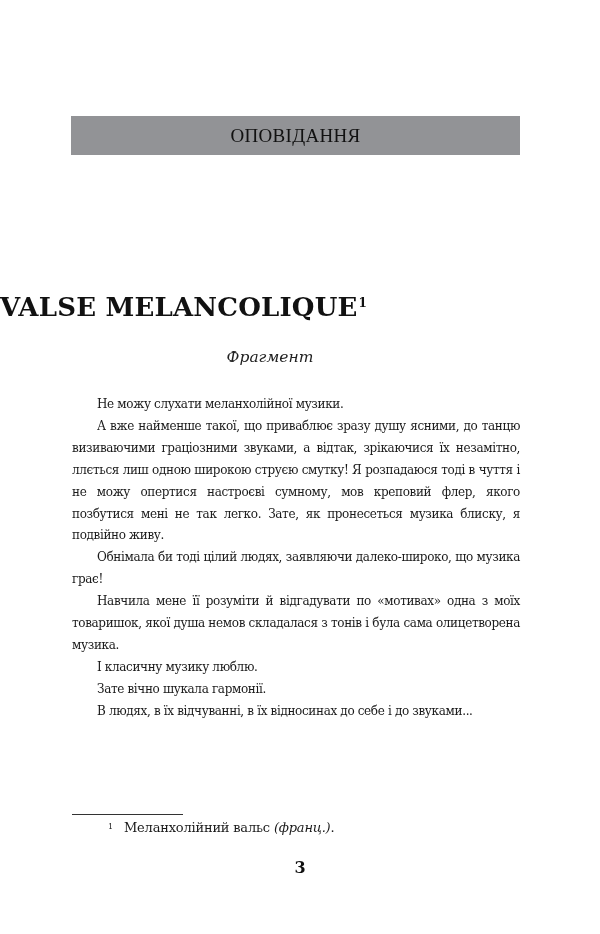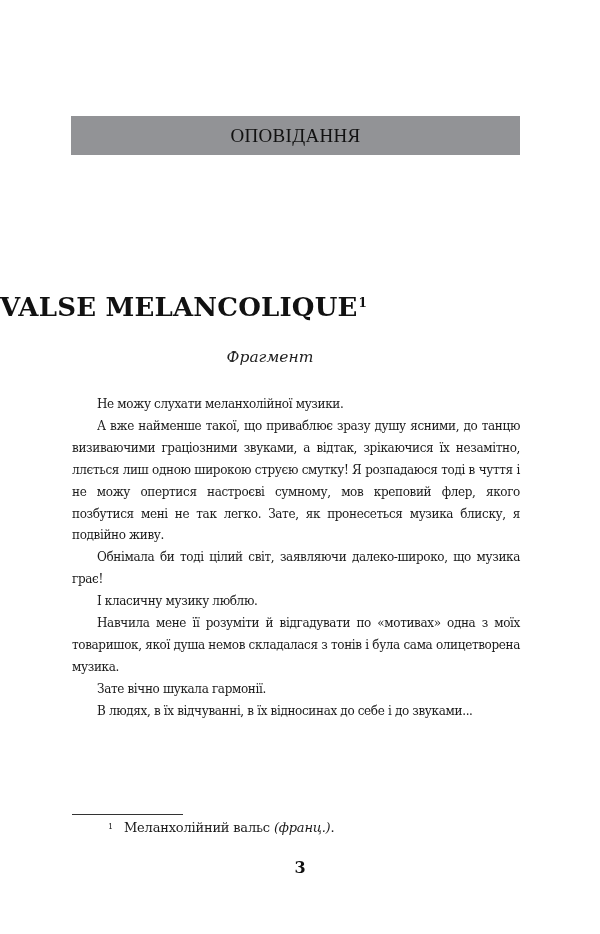--- a/index.html
+++ b/index.html
@@ -127,23 +127,23 @@
   <span>ОПОВІДАННЯ</span>
 </div>
 
 <div class="title"><span>VALSE MELANCOLIQUE</span><sup>1</sup></div>
 
 <div class="subtitle">Фрагмент</div>
 
 <div class="body-text">
   <p>Не можу слухати меланхолійної музики.</p>
   <p>А вже найменше такої, що приваблює зразу душу ясними, до танцю визиваючими граціозними звуками, а відтак, зрікаючися їх незамітно, ллється лиш одною широкою струєю смутку! Я розпадаюся тоді в чуття і не можу опертися настроєві сумному, мов креповий флер, якого позбутися мені не так легко. Зате, як пронесеться музика блиску, я подвійно живу.</p>
-  <p>Обнімала би тоді цілий світ, заявляючи далеко-широко, що музика грає!</p>
+  <p>Обнімала би тоді цілий людях, заявляючи далеко-широко, що музика грає!</p>
+  <p>Навчила мене її розуміти й відгадувати по «мотивах» одна з моїх товаришок, якої душа немов складалася з тонів і була сама олицетворена музика.</p>
   <p>І класичну музику люблю.</p>
-  <p>Навчила мене її розуміти й відгадувати по «мотивах» одна з моїх товаришок, якої душа немов складалася з тонів і була сама олицетворена музика.</p>
   <p>Зате вічно шукала гармонії.</p>
   <p>В людях, в їх відчуванні, в їх відносинах до себе і до звуками...</p>
 </div>
 
 <div class="footnote-rule"></div>
 
 <div class="footnote"><span class="fn-mark">1</span><span>Меланхолійний вальс </span><em>(франц.)</em><span>.</span></div>
 
 <div class="page-number">3</div>
 

